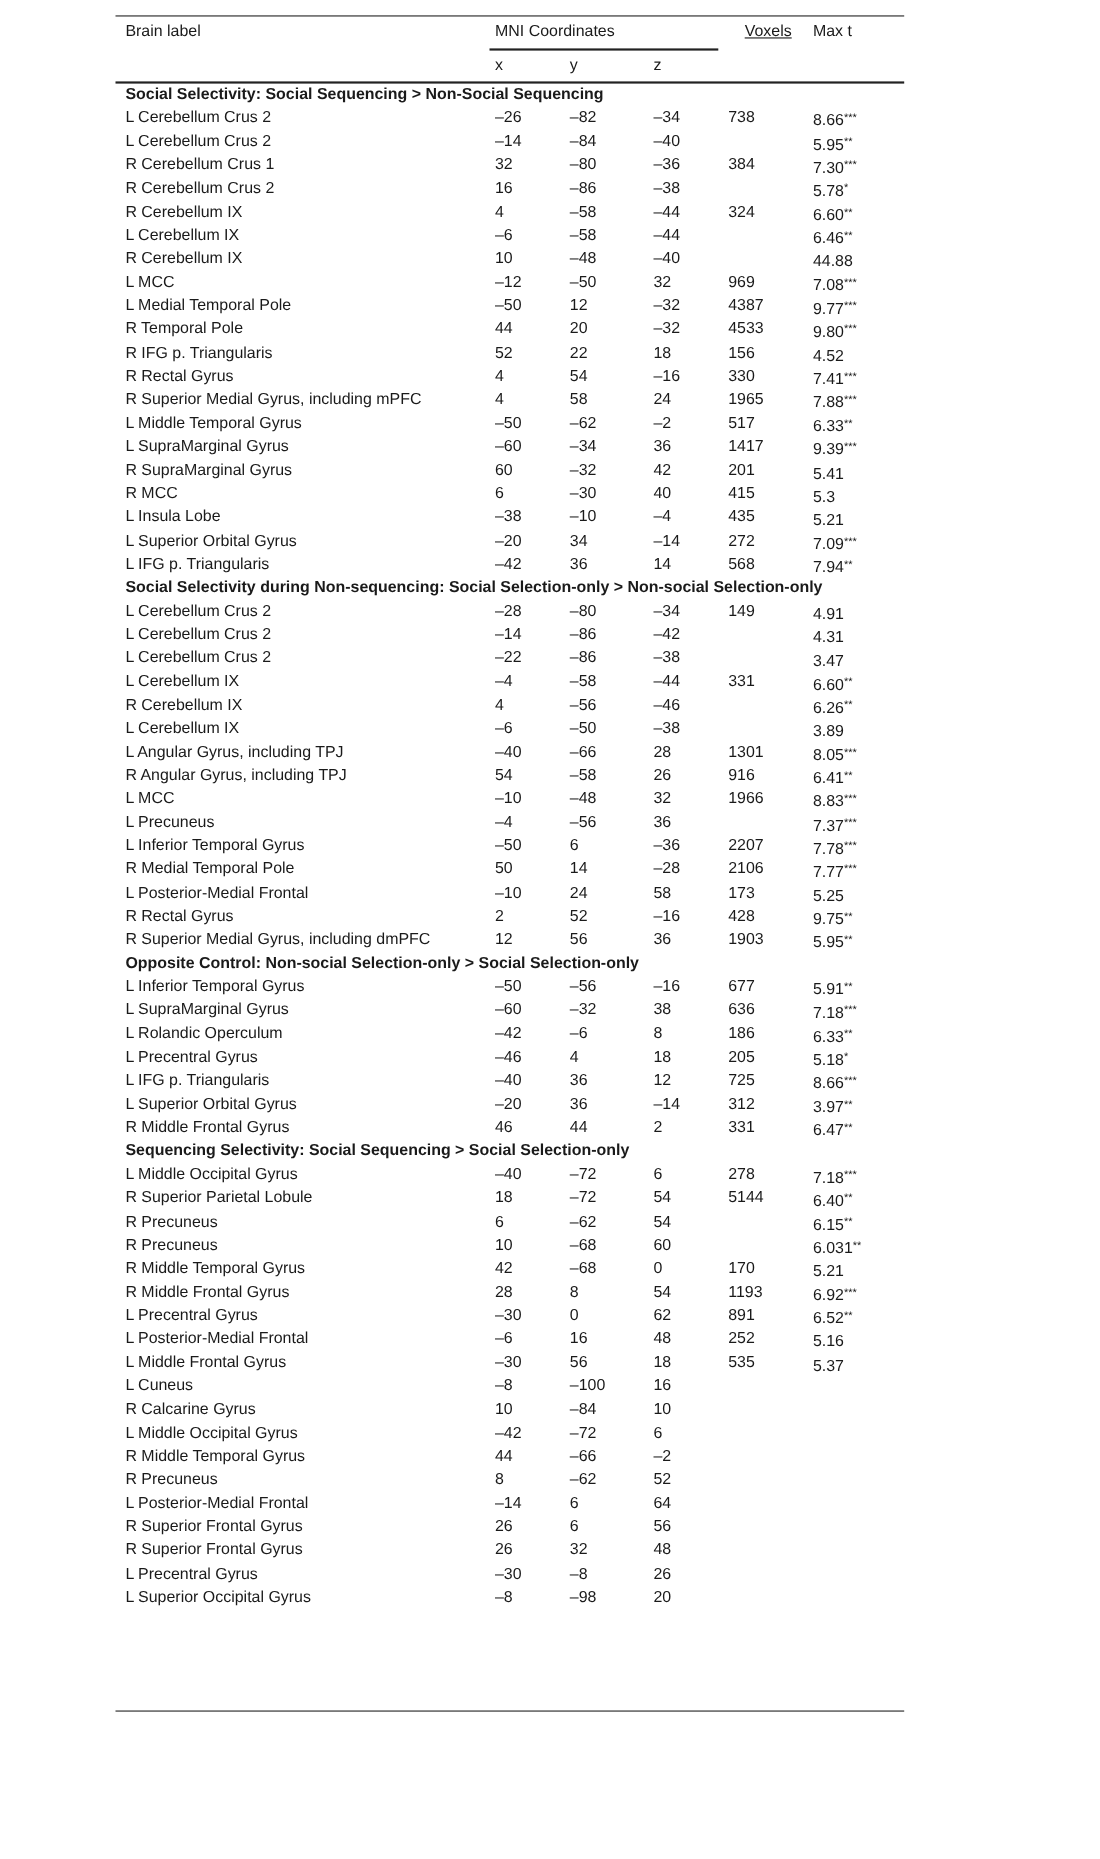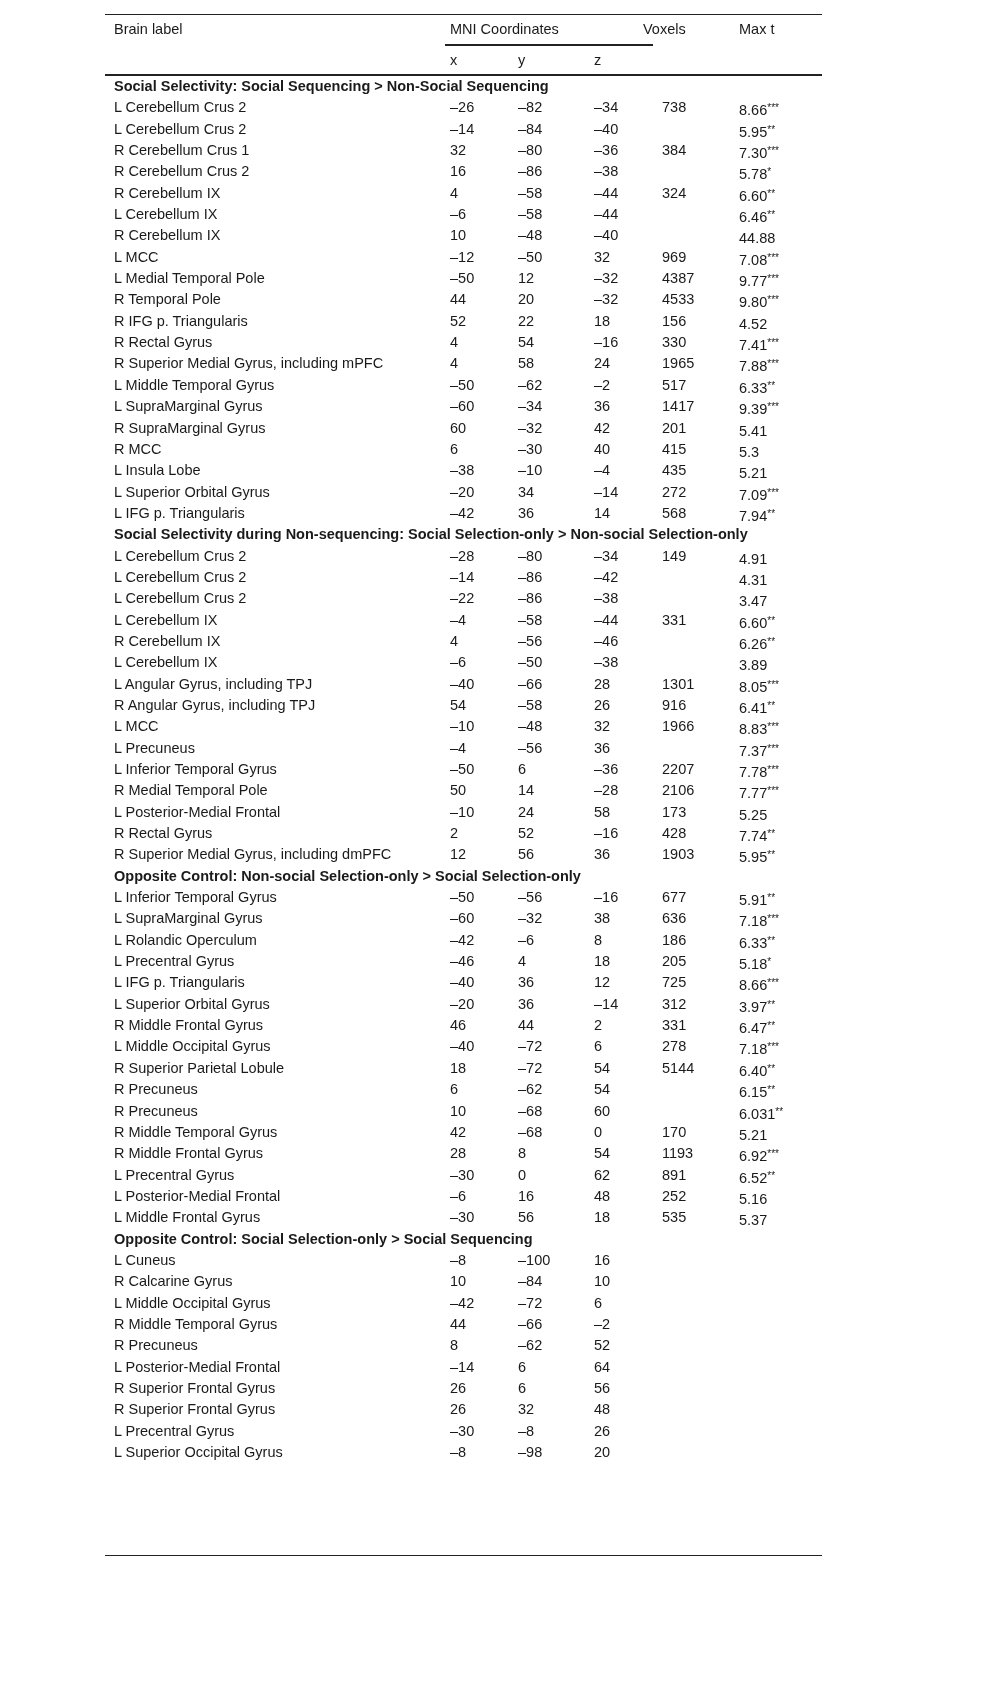--- a/index.html
+++ b/index.html
@@ -24,21 +24,21 @@
 </style>
 </head>
 <body>
 
 <div class="table-wrap">
   <div class="rule-top"></div>
 
   <div class="hdr" style="left:9px; top:6px;">Brain label</div>
   <div class="hdr" style="left:345px; top:6px;">MNI Coordinates</div>
   <div class="mni-rule"></div>
-  <div class="hdr" style="left:538px; top:6px;">Voxels</div>
+  <div class="hdr" style="left:572px; top:6px;text-decoration:underline;">Voxels</div>
   <div class="hdr" style="left:634px; top:6px;">Max t</div>
   <div class="hdr" style="left:345px; top:37px;">x</div>
   <div class="hdr" style="left:413px; top:37px;">y</div>
   <div class="hdr" style="left:489px; top:37px;">z</div>
 
   <div class="rule-mid"></div>
 
   <div class="rows" id="rows">
       <div class="row section">
         <span class="cell c-label">Social Selectivity: Social Sequencing &gt; Non-Social Sequencing</span>
@@ -309,21 +309,21 @@
         <span class="cell c-z">58</span>
         <span class="cell c-vox">173</span>
         <span class="cell c-t"><span>5.25</span><span class="stars"></span></span>
       </div>
       <div class="row">
         <span class="cell c-label">R Rectal Gyrus</span>
         <span class="cell c-x">2</span>
         <span class="cell c-y">52</span>
         <span class="cell c-z">–16</span>
         <span class="cell c-vox">428</span>
-        <span class="cell c-t"><span>7.74</span><span class="stars">**</span></span>
+        <span class="cell c-t"><span>9.75</span><span class="stars">**</span></span>
       </div>
       <div class="row">
         <span class="cell c-label">R Superior Medial Gyrus, including dmPFC</span>
         <span class="cell c-x">12</span>
         <span class="cell c-y">56</span>
         <span class="cell c-z">36</span>
         <span class="cell c-vox">1903</span>
         <span class="cell c-t"><span>5.95</span><span class="stars">**</span></span>
       </div>
       <div class="row section">
@@ -378,20 +378,23 @@
         <span class="cell c-t"><span>3.97</span><span class="stars">**</span></span>
       </div>
       <div class="row">
         <span class="cell c-label">R Middle Frontal Gyrus</span>
         <span class="cell c-x">46</span>
         <span class="cell c-y">44</span>
         <span class="cell c-z">2</span>
         <span class="cell c-vox">331</span>
         <span class="cell c-t"><span>6.47</span><span class="stars">**</span></span>
       </div>
+      <div class="row section">
+        <span class="cell c-label">Sequencing Selectivity: Social Sequencing &gt; Social Selection-only</span>
+      </div>
       <div class="row">
         <span class="cell c-label">L Middle Occipital Gyrus</span>
         <span class="cell c-x">–40</span>
         <span class="cell c-y">–72</span>
         <span class="cell c-z">6</span>
         <span class="cell c-vox">278</span>
         <span class="cell c-t"><span>7.18</span><span class="stars">***</span></span>
       </div>
       <div class="row">
         <span class="cell c-label">R Superior Parietal Lobule</span>
@@ -450,23 +453,20 @@
         <span class="cell c-t"><span>5.16</span><span class="stars"></span></span>
       </div>
       <div class="row">
         <span class="cell c-label">L Middle Frontal Gyrus</span>
         <span class="cell c-x">–30</span>
         <span class="cell c-y">56</span>
         <span class="cell c-z">18</span>
         <span class="cell c-vox">535</span>
         <span class="cell c-t"><span>5.37</span><span class="stars"></span></span>
       </div>
-      <div class="row section">
-        <span class="cell c-label">Opposite Control: Social Selection-only &gt; Social Sequencing</span>
-      </div>
       <div class="row">
         <span class="cell c-label">L Cuneus</span>
         <span class="cell c-x">–8</span>
         <span class="cell c-y">–100</span>
         <span class="cell c-z">16</span>
         <span class="cell c-vox"></span>
         <span class="cell c-t"><span></span><span class="stars"></span></span>
       </div>
       <div class="row">
         <span class="cell c-label">R Calcarine Gyrus</span>

